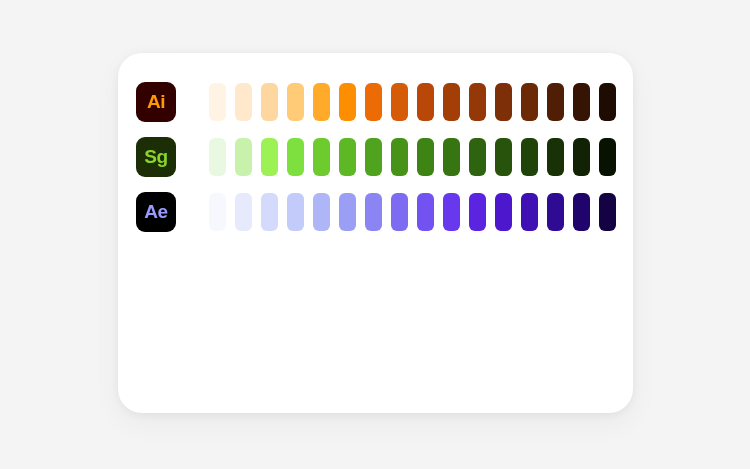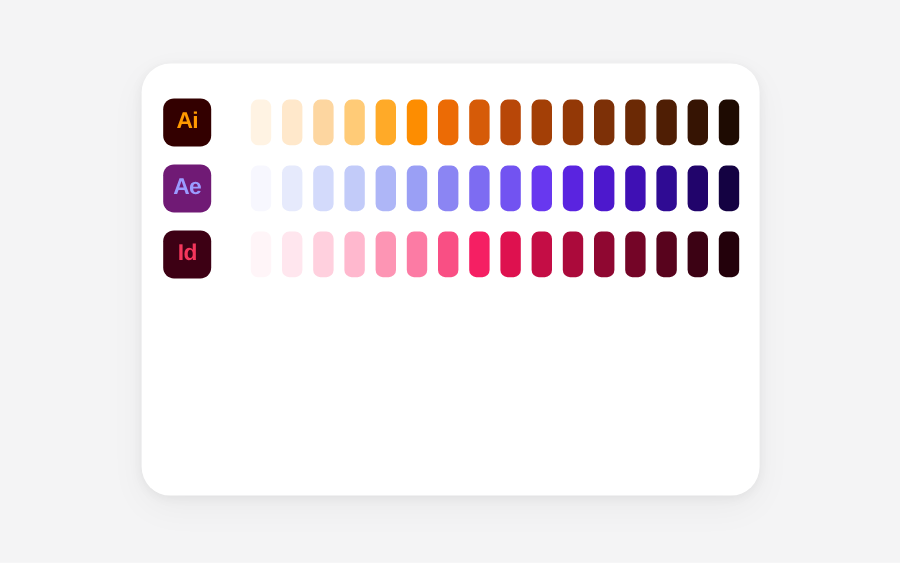--- a/index.html
+++ b/index.html
@@ -98,21 +98,44 @@
           <div class="swatch" style="background: rgb(163, 63, 6);"></div>
           <div class="swatch" style="background: rgb(147, 56, 6);"></div>
           <div class="swatch" style="background: rgb(125, 48, 7);"></div>
           <div class="swatch" style="background: rgb(107, 41, 5);"></div>
           <div class="swatch" style="background: rgb(79, 30, 4);"></div>
           <div class="swatch" style="background: rgb(54, 20, 3);"></div>
           <div class="swatch" style="background: rgb(30, 11, 2);"></div>
         </div>
       </div>
       <div class="palette-row">
-        <div class="app-icon" style="background: #701a75; color: rgb(155, 155, 255); justify-content: center;">
+        <div class="app-icon" style="background: rgb(27, 46, 5); color: rgb(139, 212, 42);">
+          <span>Sg</span>
+        </div>
+        <div class="swatch-strip">
+          <div class="swatch" style="background: rgb(233, 248, 224);"></div>
+          <div class="swatch" style="background: rgb(200, 242, 172);"></div>
+          <div class="swatch" style="background: rgb(156, 242, 84);"></div>
+          <div class="swatch" style="background: rgb(126, 224, 63);"></div>
+          <div class="swatch" style="background: rgb(110, 203, 45);"></div>
+          <div class="swatch" style="background: rgb(94, 184, 37);"></div>
+          <div class="swatch" style="background: rgb(79, 163, 31);"></div>
+          <div class="swatch" style="background: rgb(70, 147, 24);"></div>
+          <div class="swatch" style="background: rgb(62, 132, 21);"></div>
+          <div class="swatch" style="background: rgb(55, 116, 18);"></div>
+          <div class="swatch" style="background: rgb(46, 99, 16);"></div>
+          <div class="swatch" style="background: rgb(40, 83, 13);"></div>
+          <div class="swatch" style="background: rgb(32, 67, 10);"></div>
+          <div class="swatch" style="background: rgb(24, 49, 7);"></div>
+          <div class="swatch" style="background: rgb(17, 35, 4);"></div>
+          <div class="swatch" style="background: rgb(8, 18, 1);"></div>
+        </div>
+      </div>
+      <div class="palette-row">
+        <div class="app-icon" style="background: #000000; color: rgb(155, 155, 255); justify-content: center;">
           <span>Ae</span>
         </div>
         <div class="swatch-strip">
           <div class="swatch" style="background: rgb(247, 247, 254);"></div>
           <div class="swatch" style="background: rgb(230, 234, 252);"></div>
           <div class="swatch" style="background: rgb(211, 218, 251);"></div>
           <div class="swatch" style="background: rgb(194, 203, 249);"></div>
           <div class="swatch" style="background: rgb(174, 182, 247);"></div>
           <div class="swatch" style="background: rgb(154, 159, 245);"></div>
           <div class="swatch" style="background: rgb(139, 133, 243);"></div>
@@ -120,38 +143,15 @@
           <div class="swatch" style="background: rgb(114, 83, 241);"></div>
           <div class="swatch" style="background: rgb(104, 56, 239);"></div>
           <div class="swatch" style="background: rgb(90, 36, 224);"></div>
           <div class="swatch" style="background: rgb(77, 24, 205);"></div>
           <div class="swatch" style="background: rgb(63, 16, 180);"></div>
           <div class="swatch" style="background: rgb(47, 11, 147);"></div>
           <div class="swatch" style="background: rgb(33, 4, 107);"></div>
           <div class="swatch" style="background: rgb(20, 2, 66);"></div>
         </div>
       </div>
-      <div class="palette-row">
-        <div class="app-icon" style="background: rgb(61, 0, 20); color: rgb(245, 54, 92);">
-          <span>Id</span>
-        </div>
-        <div class="swatch-strip">
-          <div class="swatch" style="background: rgb(255, 245, 248);"></div>
-          <div class="swatch" style="background: rgb(255, 230, 238);"></div>
-          <div class="swatch" style="background: rgb(255, 208, 222);"></div>
-          <div class="swatch" style="background: rgb(255, 184, 206);"></div>
-          <div class="swatch" style="background: rgb(253, 149, 180);"></div>
-          <div class="swatch" style="background: rgb(252, 123, 164);"></div>
-          <div class="swatch" style="background: rgb(249, 79, 132);"></div>
-          <div class="swatch" style="background: rgb(245, 31, 99);"></div>
-          <div class="swatch" style="background: rgb(222, 17, 79);"></div>
-          <div class="swatch" style="background: rgb(196, 13, 69);"></div>
-          <div class="swatch" style="background: rgb(171, 10, 59);"></div>
-          <div class="swatch" style="background: rgb(143, 7, 49);"></div>
-          <div class="swatch" style="background: rgb(116, 5, 39);"></div>
-          <div class="swatch" style="background: rgb(88, 3, 29);"></div>
-          <div class="swatch" style="background: rgb(60, 2, 20);"></div>
-          <div class="swatch" style="background: rgb(35, 1, 11);"></div>
-        </div>
-      </div>
     </div>
 
 </div>
 
 </body></html>

